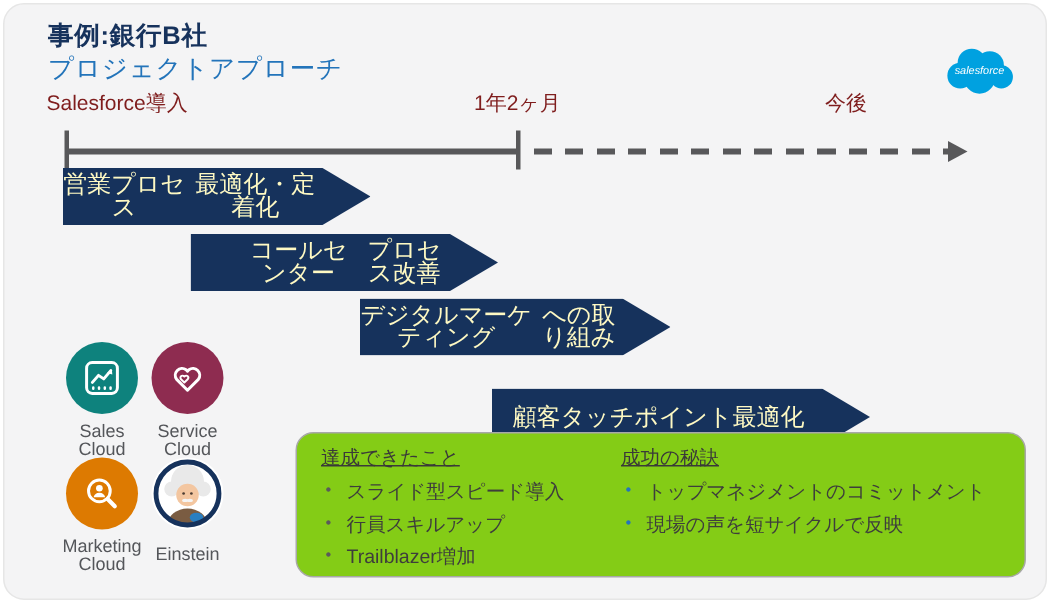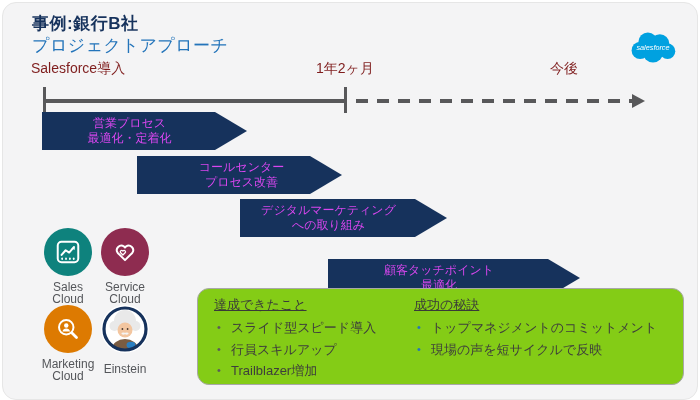--- a/index.html
+++ b/index.html
@@ -18,26 +18,26 @@
   .tl-start{left:31px;} .tl-mid{left:316px;} .tl-end{left:550px;}
   .tl-tick{position:absolute;top:87px;width:3px;height:26px;background:#58585A;}
   .tick-1{left:43px;} .tick-2{left:344px;}
   .tl-solid{position:absolute;left:44px;top:99px;width:302px;height:3.5px;background:#58585A;}
   .tl-dashed{position:absolute;left:356px;top:99px;width:276px;height:4px;
      background:repeating-linear-gradient(90deg,#58585A 0 12px,transparent 12px 21px);}
   .tl-arrowhead{position:absolute;left:632px;top:94px;width:0;height:0;
      border-top:7px solid transparent;border-bottom:7px solid transparent;border-left:13px solid #58585A;}
 
   
-  .phase{position:absolute;height:38px;background:#16325C;color:#d946ef;
-     display:flex;flex-direction:column;justify-content:center;align-items:center;
-     font-size:12px;line-height:15px;text-align:center;padding-right:30px;box-sizing:border-box;
+  .phase{position:absolute;height:38px;background:#16325C;color:#fef9c3;
+     display:flex;flex-direction:row;justify-content:center;align-items:center;
+     font-size:16px;line-height:15px;text-align:center;padding-right:30px;box-sizing:border-box;
      clip-path:polygon(0 0,calc(100% - 32px) 0,100% 50%,calc(100% - 32px) 100%,0 100%);}
   .phase-1{left:42px;top:112px;width:205px;}
-  .phase-2{left:137px;top:156px;width:205px;padding-left:34px;}
+  .phase-2{left:127px;top:156px;width:205px;padding-left:34px;}
   .phase-3{left:240px;top:199px;width:207px;}
   .phase-4{left:328px;top:259px;width:252px;}
 
   
   .product-circle{position:absolute;width:48px;height:48px;border-radius:50%;
      display:flex;align-items:center;justify-content:center;}
   .p-sales{left:44px;top:228px;background:#0E827D;}
   .p-service{left:101px;top:228px;background:#8E2C50;}
   .p-marketing{left:44px;top:305px;background:#DD7A01;}
   .p-einstein{left:101px;top:305px;background:#ffffff;}

